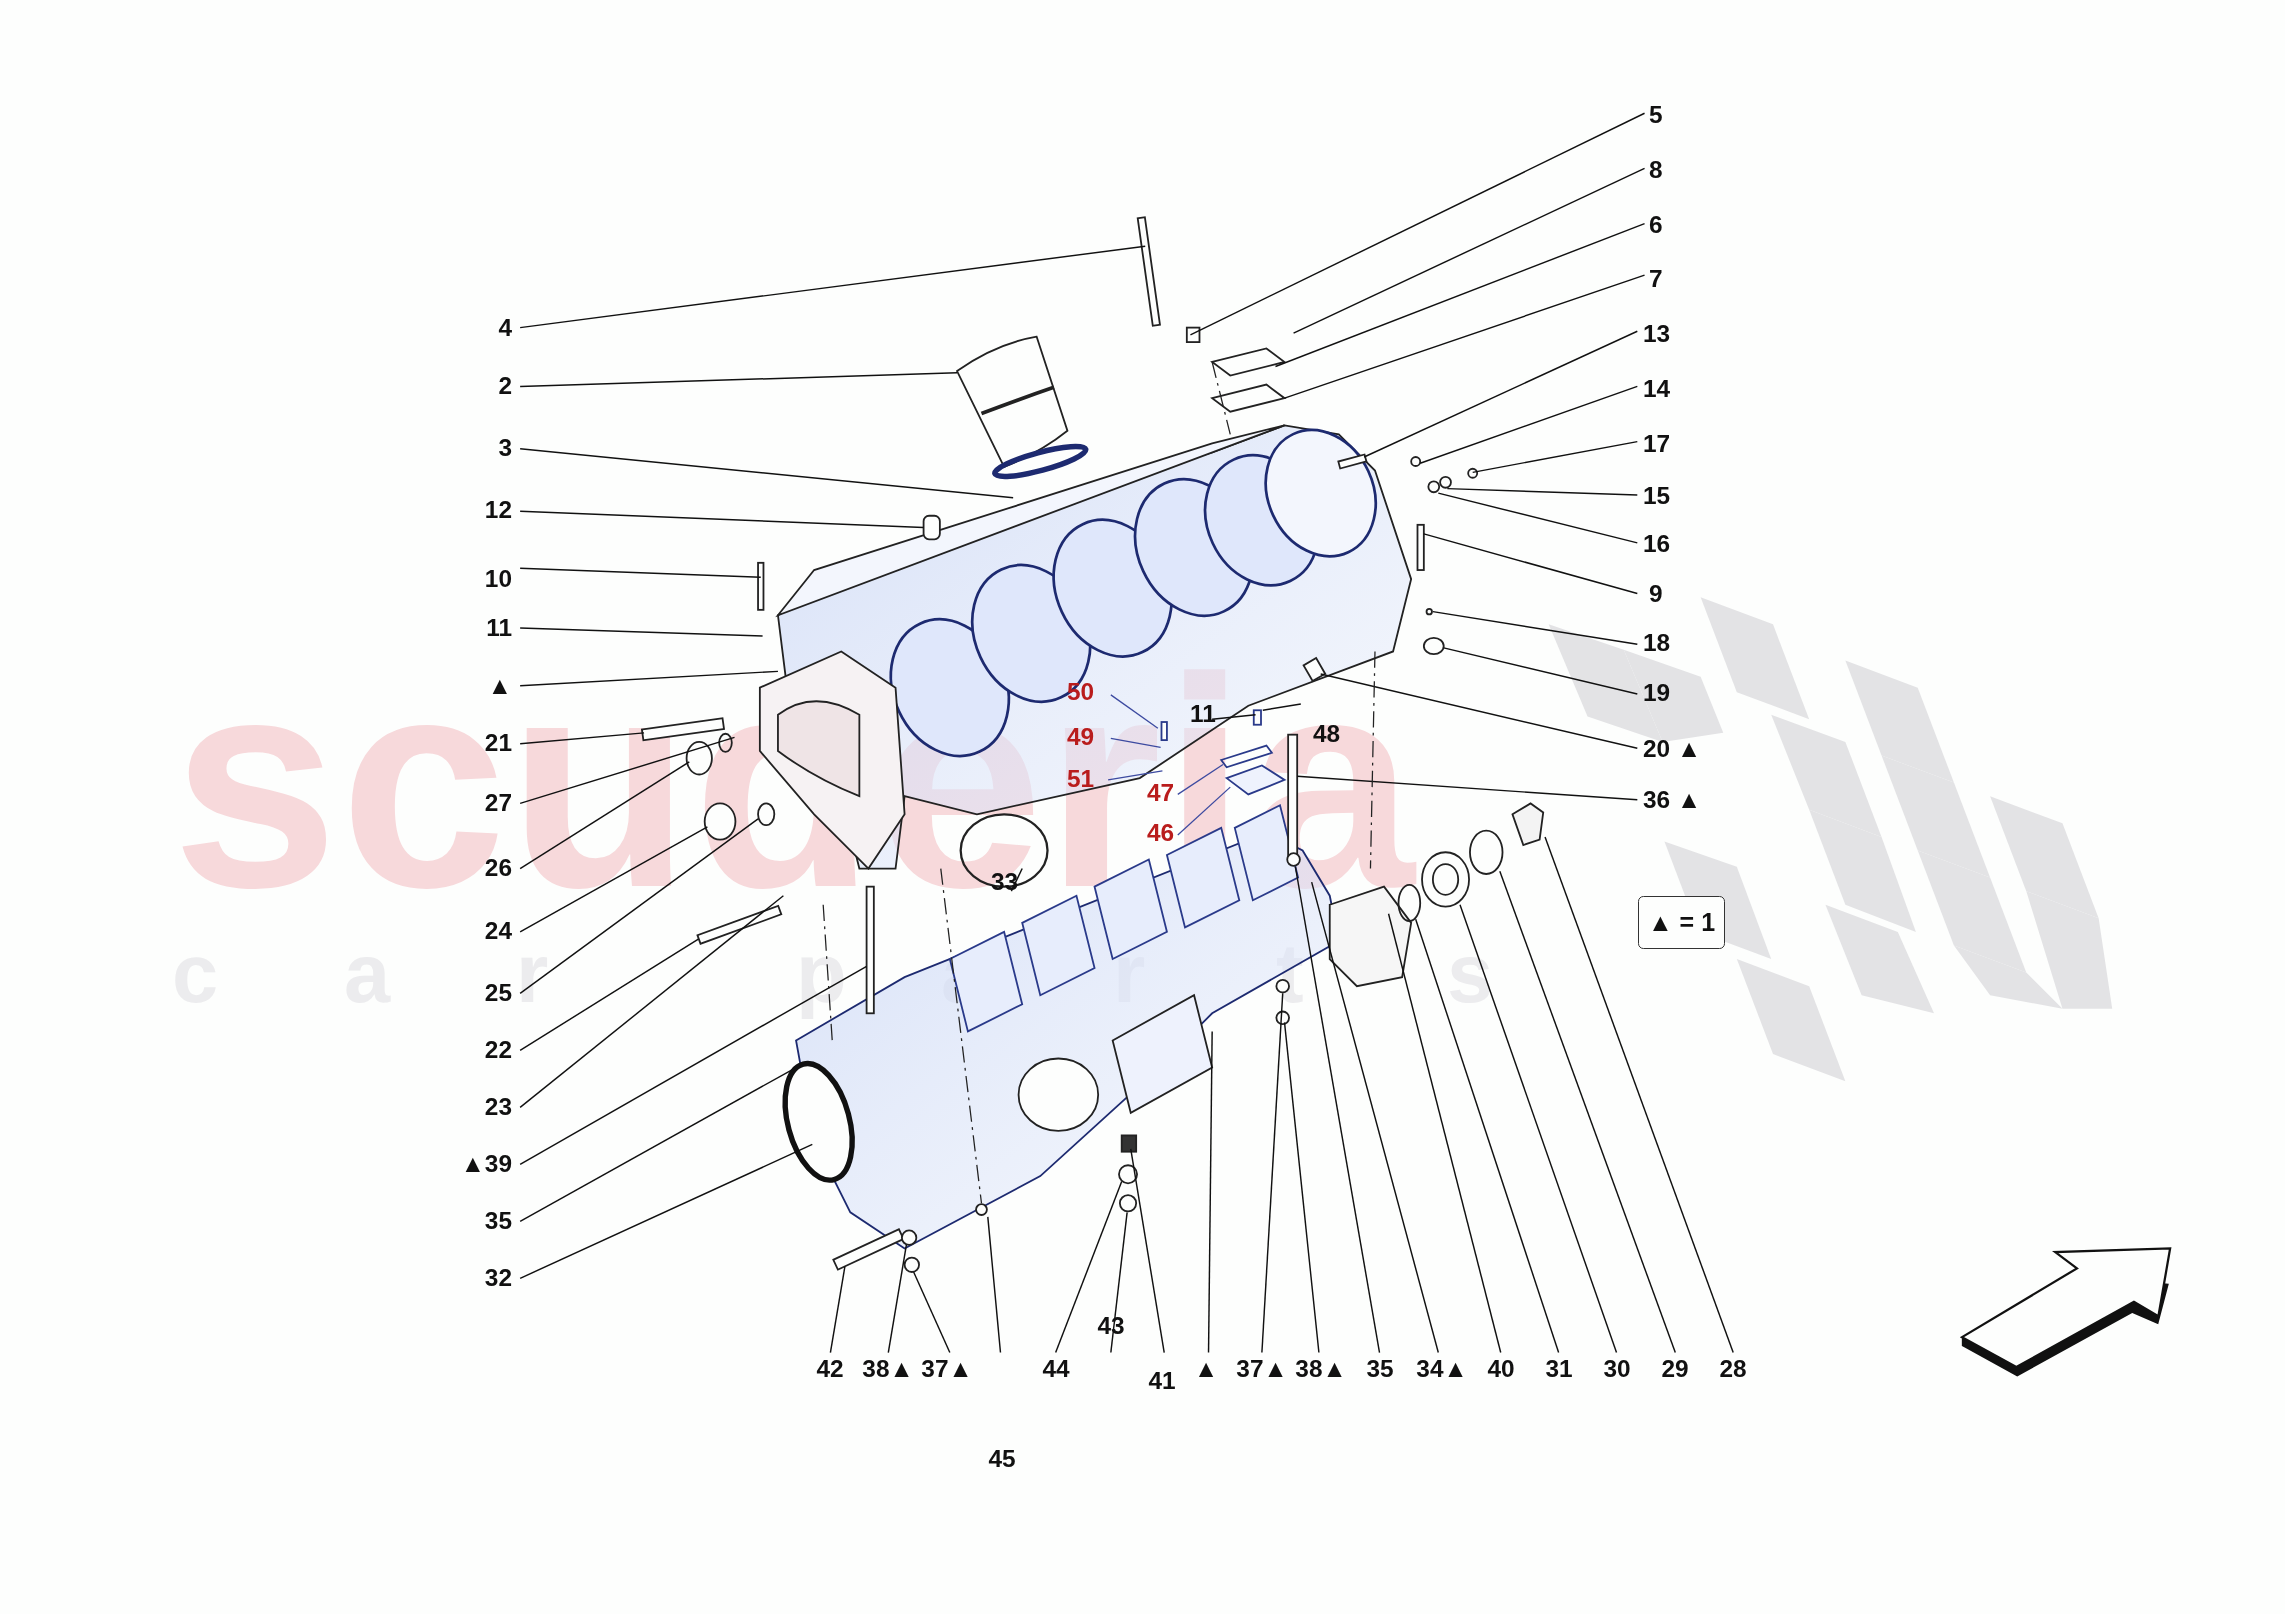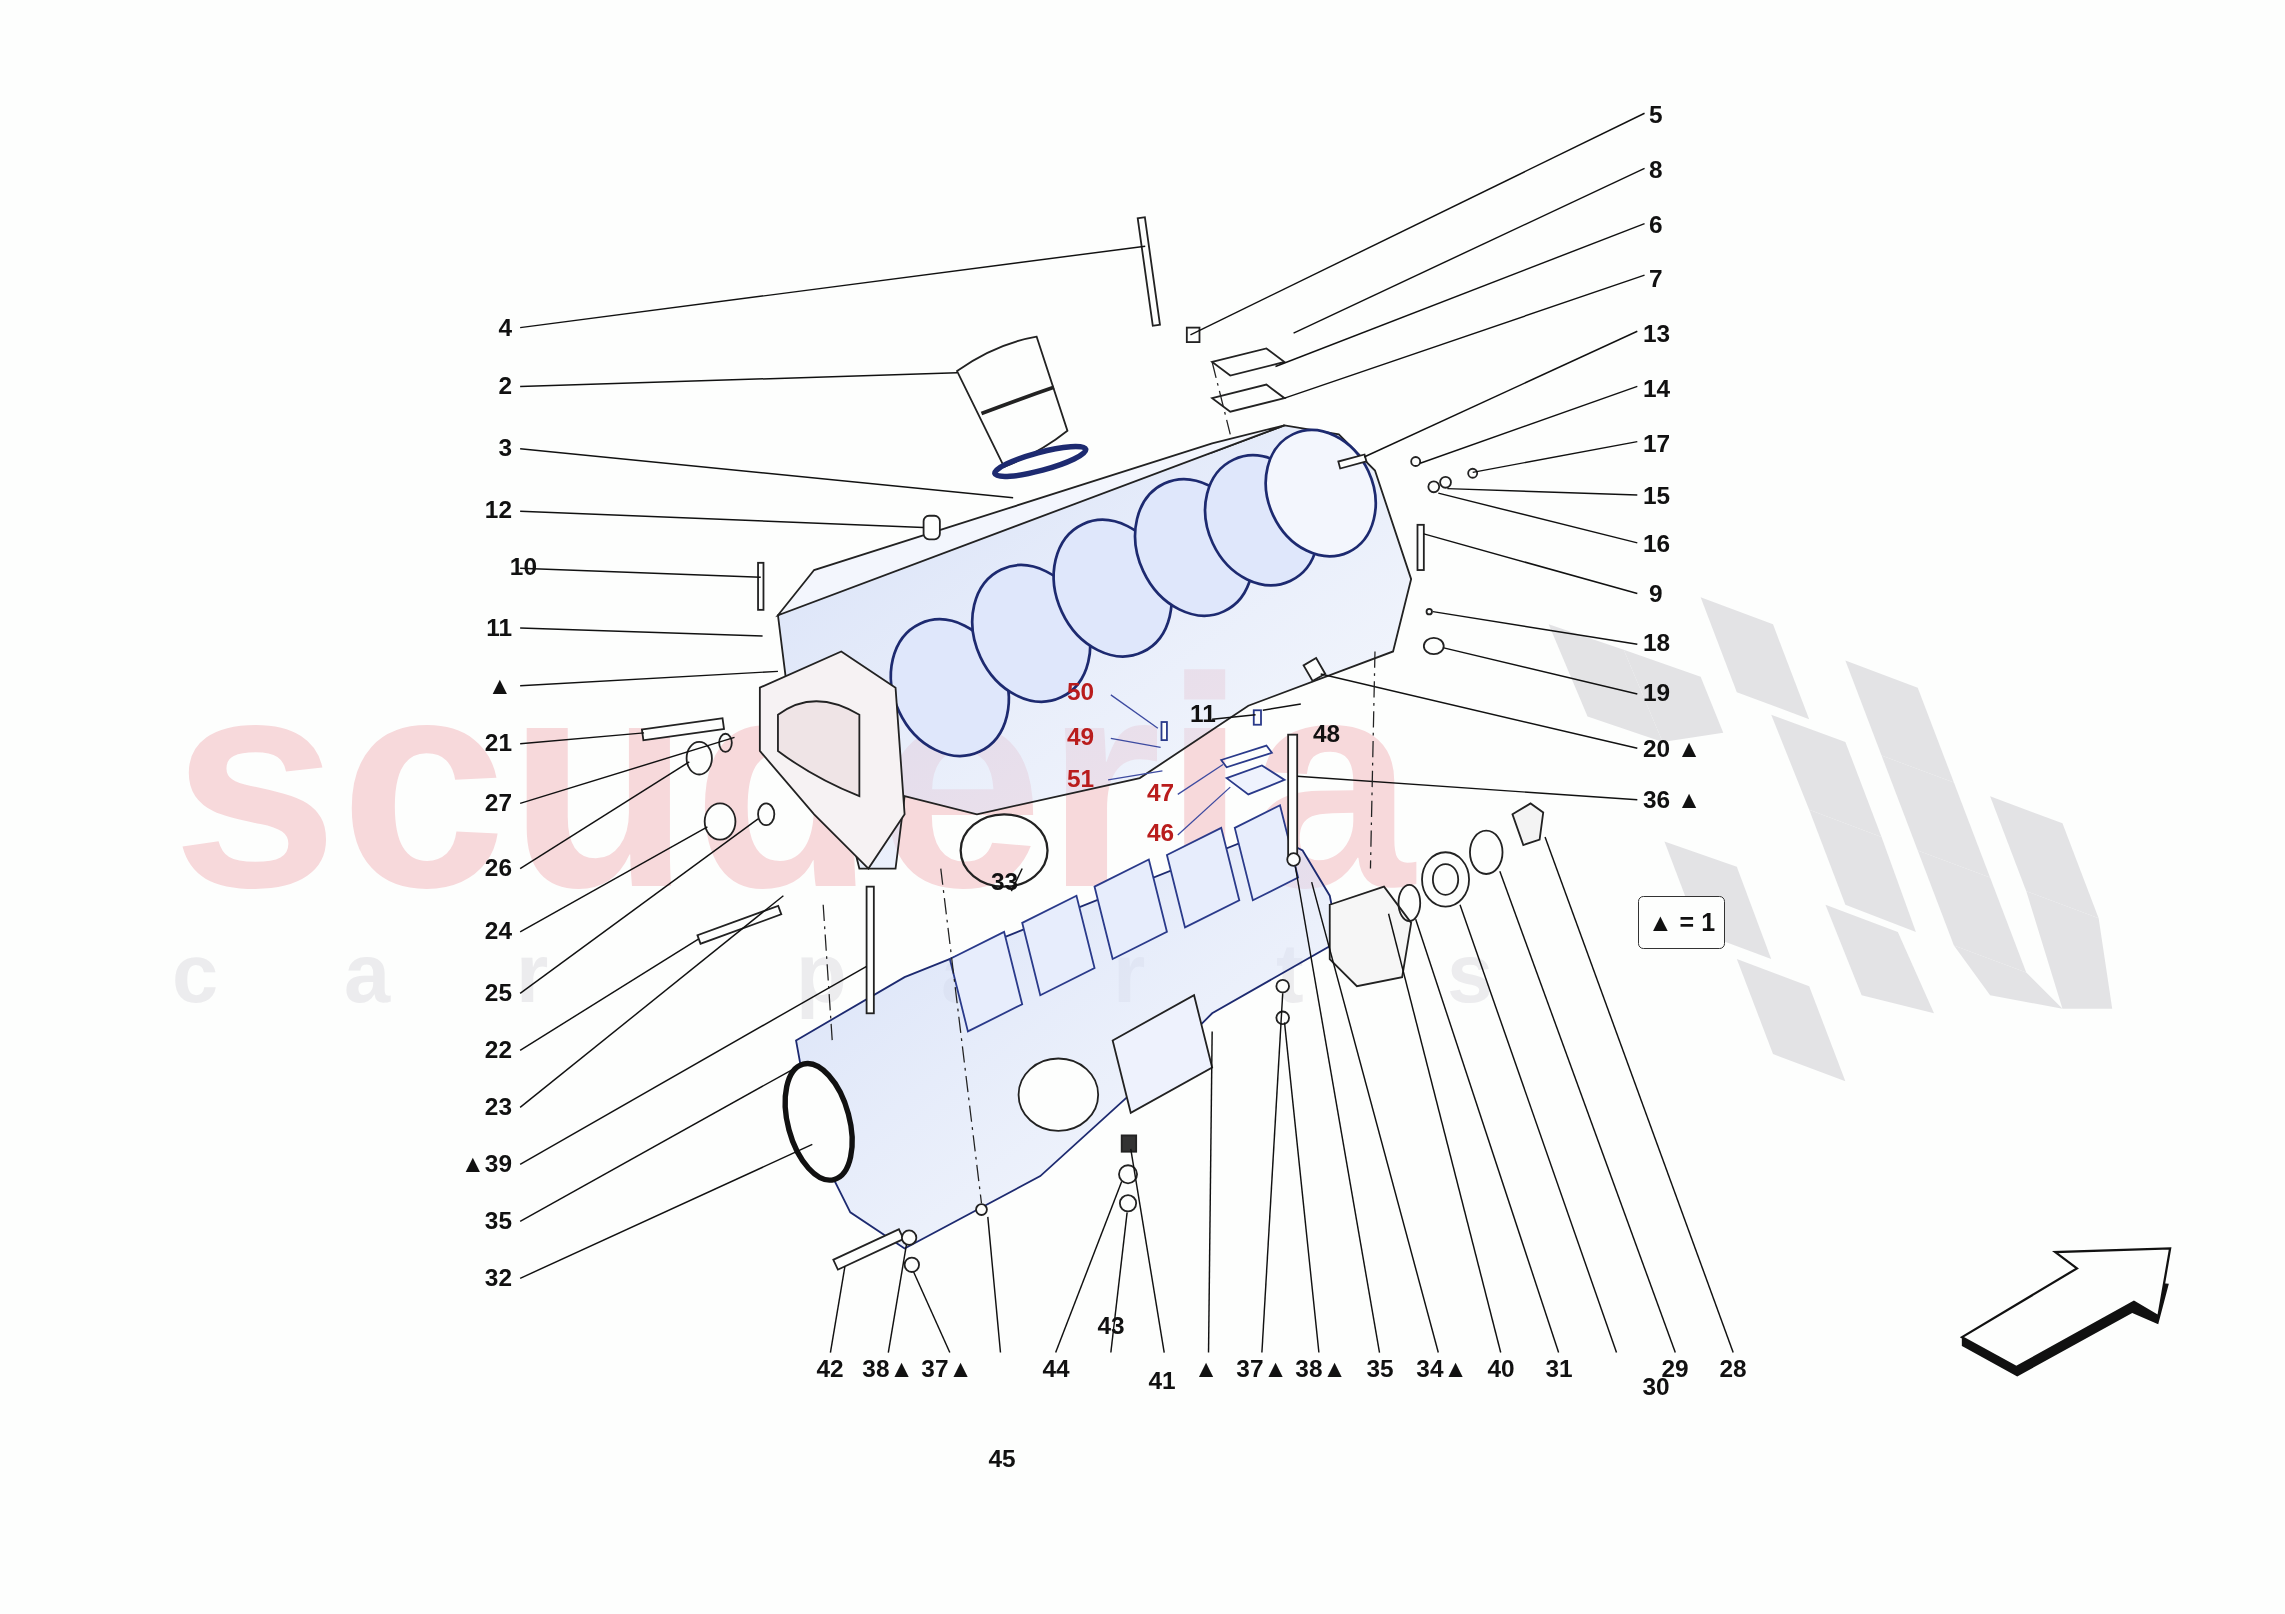--- a/index.html
+++ b/index.html
@@ -261,21 +261,21 @@
       <div class="lbl " style="left: 1643px; top: 631px;">18</div>
       <div class="lbl " style="left: 1643px; top: 681px;">19</div>
       <div class="lbl " style="left: 1643px; top: 737px;">20 ▲</div>
       <div class="lbl " style="left: 1643px; top: 788px;">36 ▲</div>
     </div>
   <div id="labels-left">
       <div class="lbl right" style="left: 512px; top: 316px;">4</div>
       <div class="lbl right" style="left: 512px; top: 374px;">2</div>
       <div class="lbl right" style="left: 512px; top: 436px;">3</div>
       <div class="lbl right" style="left: 512px; top: 498px;">12</div>
-      <div class="lbl right" style="left: 512px; top: 555px; margin-left: 25px;">10</div>
+      <div class="lbl right" style="left: 512px; top: 567px;">10</div>
       <div class="lbl right" style="left: 512px; top: 616px;">11</div>
       <div class="lbl right" style="left: 512px; top: 674px;">▲</div>
       <div class="lbl right" style="left: 512px; top: 731px;">21</div>
       <div class="lbl right" style="left: 512px; top: 791px;">27</div>
       <div class="lbl right" style="left: 512px; top: 856px;">26</div>
       <div class="lbl right" style="left: 512px; top: 919px;">24</div>
       <div class="lbl right" style="left: 512px; top: 981px;">25</div>
       <div class="lbl right" style="left: 512px; top: 1038px;">22</div>
       <div class="lbl right" style="left: 512px; top: 1095px;">23</div>
       <div class="lbl right" style="left: 512px; top: 1152px;">▲39</div>
@@ -290,21 +290,21 @@
       <div class="lbl center" style="left: 1056px; top: 1357px;">44</div>
       <div class="lbl center" style="left: 1111px; top: 1314px;">43</div>
       <div class="lbl center" style="left: 1162px; top: 1357px; margin-top: 12px;">41</div>
       <div class="lbl center" style="left: 1206px; top: 1357px;">▲</div>
       <div class="lbl center" style="left: 1262px; top: 1357px;">37▲</div>
       <div class="lbl center" style="left: 1321px; top: 1357px;">38▲</div>
       <div class="lbl center" style="left: 1380px; top: 1357px;">35</div>
       <div class="lbl center" style="left: 1442px; top: 1357px;">34▲</div>
       <div class="lbl center" style="left: 1501px; top: 1357px;">40</div>
       <div class="lbl center" style="left: 1559px; top: 1357px;">31</div>
-      <div class="lbl center" style="left: 1656px; top: 1357px; margin-top: 18px;">30</div>
+      <div class="lbl center" style="left: 1617px; top: 1357px;">30</div>
       <div class="lbl center" style="left: 1675px; top: 1357px;">29</div>
       <div class="lbl center" style="left: 1733px; top: 1357px;">28</div>
     </div>
   <div id="labels-center-purple">
       <div class="lbl purple" style="left: 1067px; top: 680px;">50</div>
       <div class="lbl purple" style="left: 1067px; top: 725px;">49</div>
       <div class="lbl purple" style="left: 1067px; top: 767px;">51</div>
       <div class="lbl purple" style="left: 1147px; top: 781px;">47</div>
       <div class="lbl purple" style="left: 1147px; top: 821px;">46</div>
     </div>

